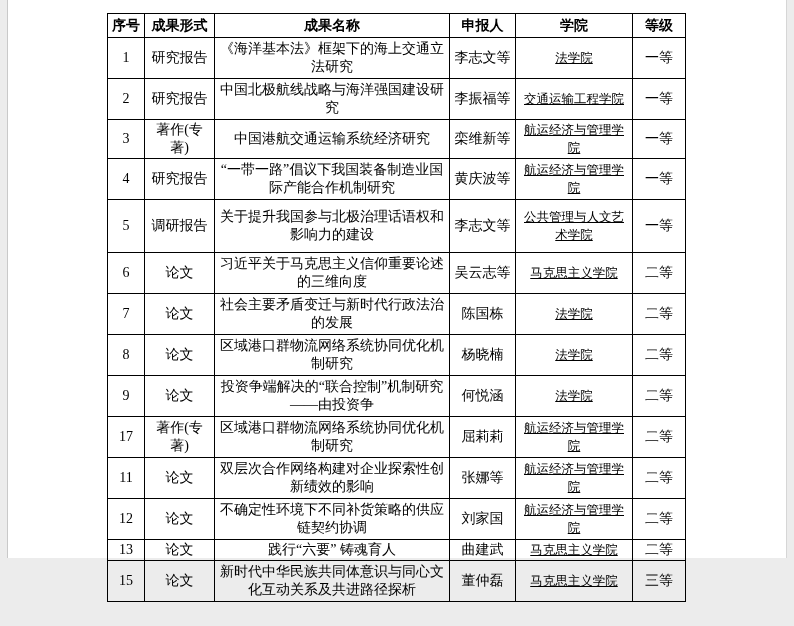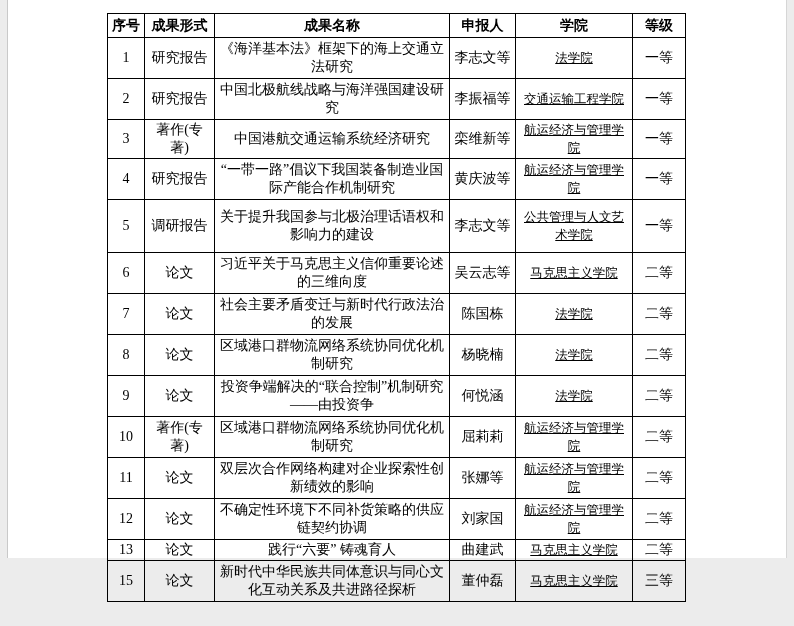--- a/index.html
+++ b/index.html
@@ -146,21 +146,21 @@
           </tr>
           <tr>
             <td>9</td>
             <td>论文</td>
             <td>投资争端解决的“联合控制”机制研究——由投资争</td>
             <td>何悦涵</td>
             <td>法学院</td>
             <td>二等</td>
           </tr>
           <tr>
-            <td>10</td>
+            <td>17</td>
             <td>著作(专著)</td>
             <td>区域港口群物流网络系统协同优化机制研究</td>
             <td>屈莉莉</td>
             <td>航运经济与管理学院</td>
             <td>二等</td>
           </tr>
           <tr>
             <td>11</td>
             <td>论文</td>
             <td>双层次合作网络构建对企业探索性创新绩效的影响</td>

